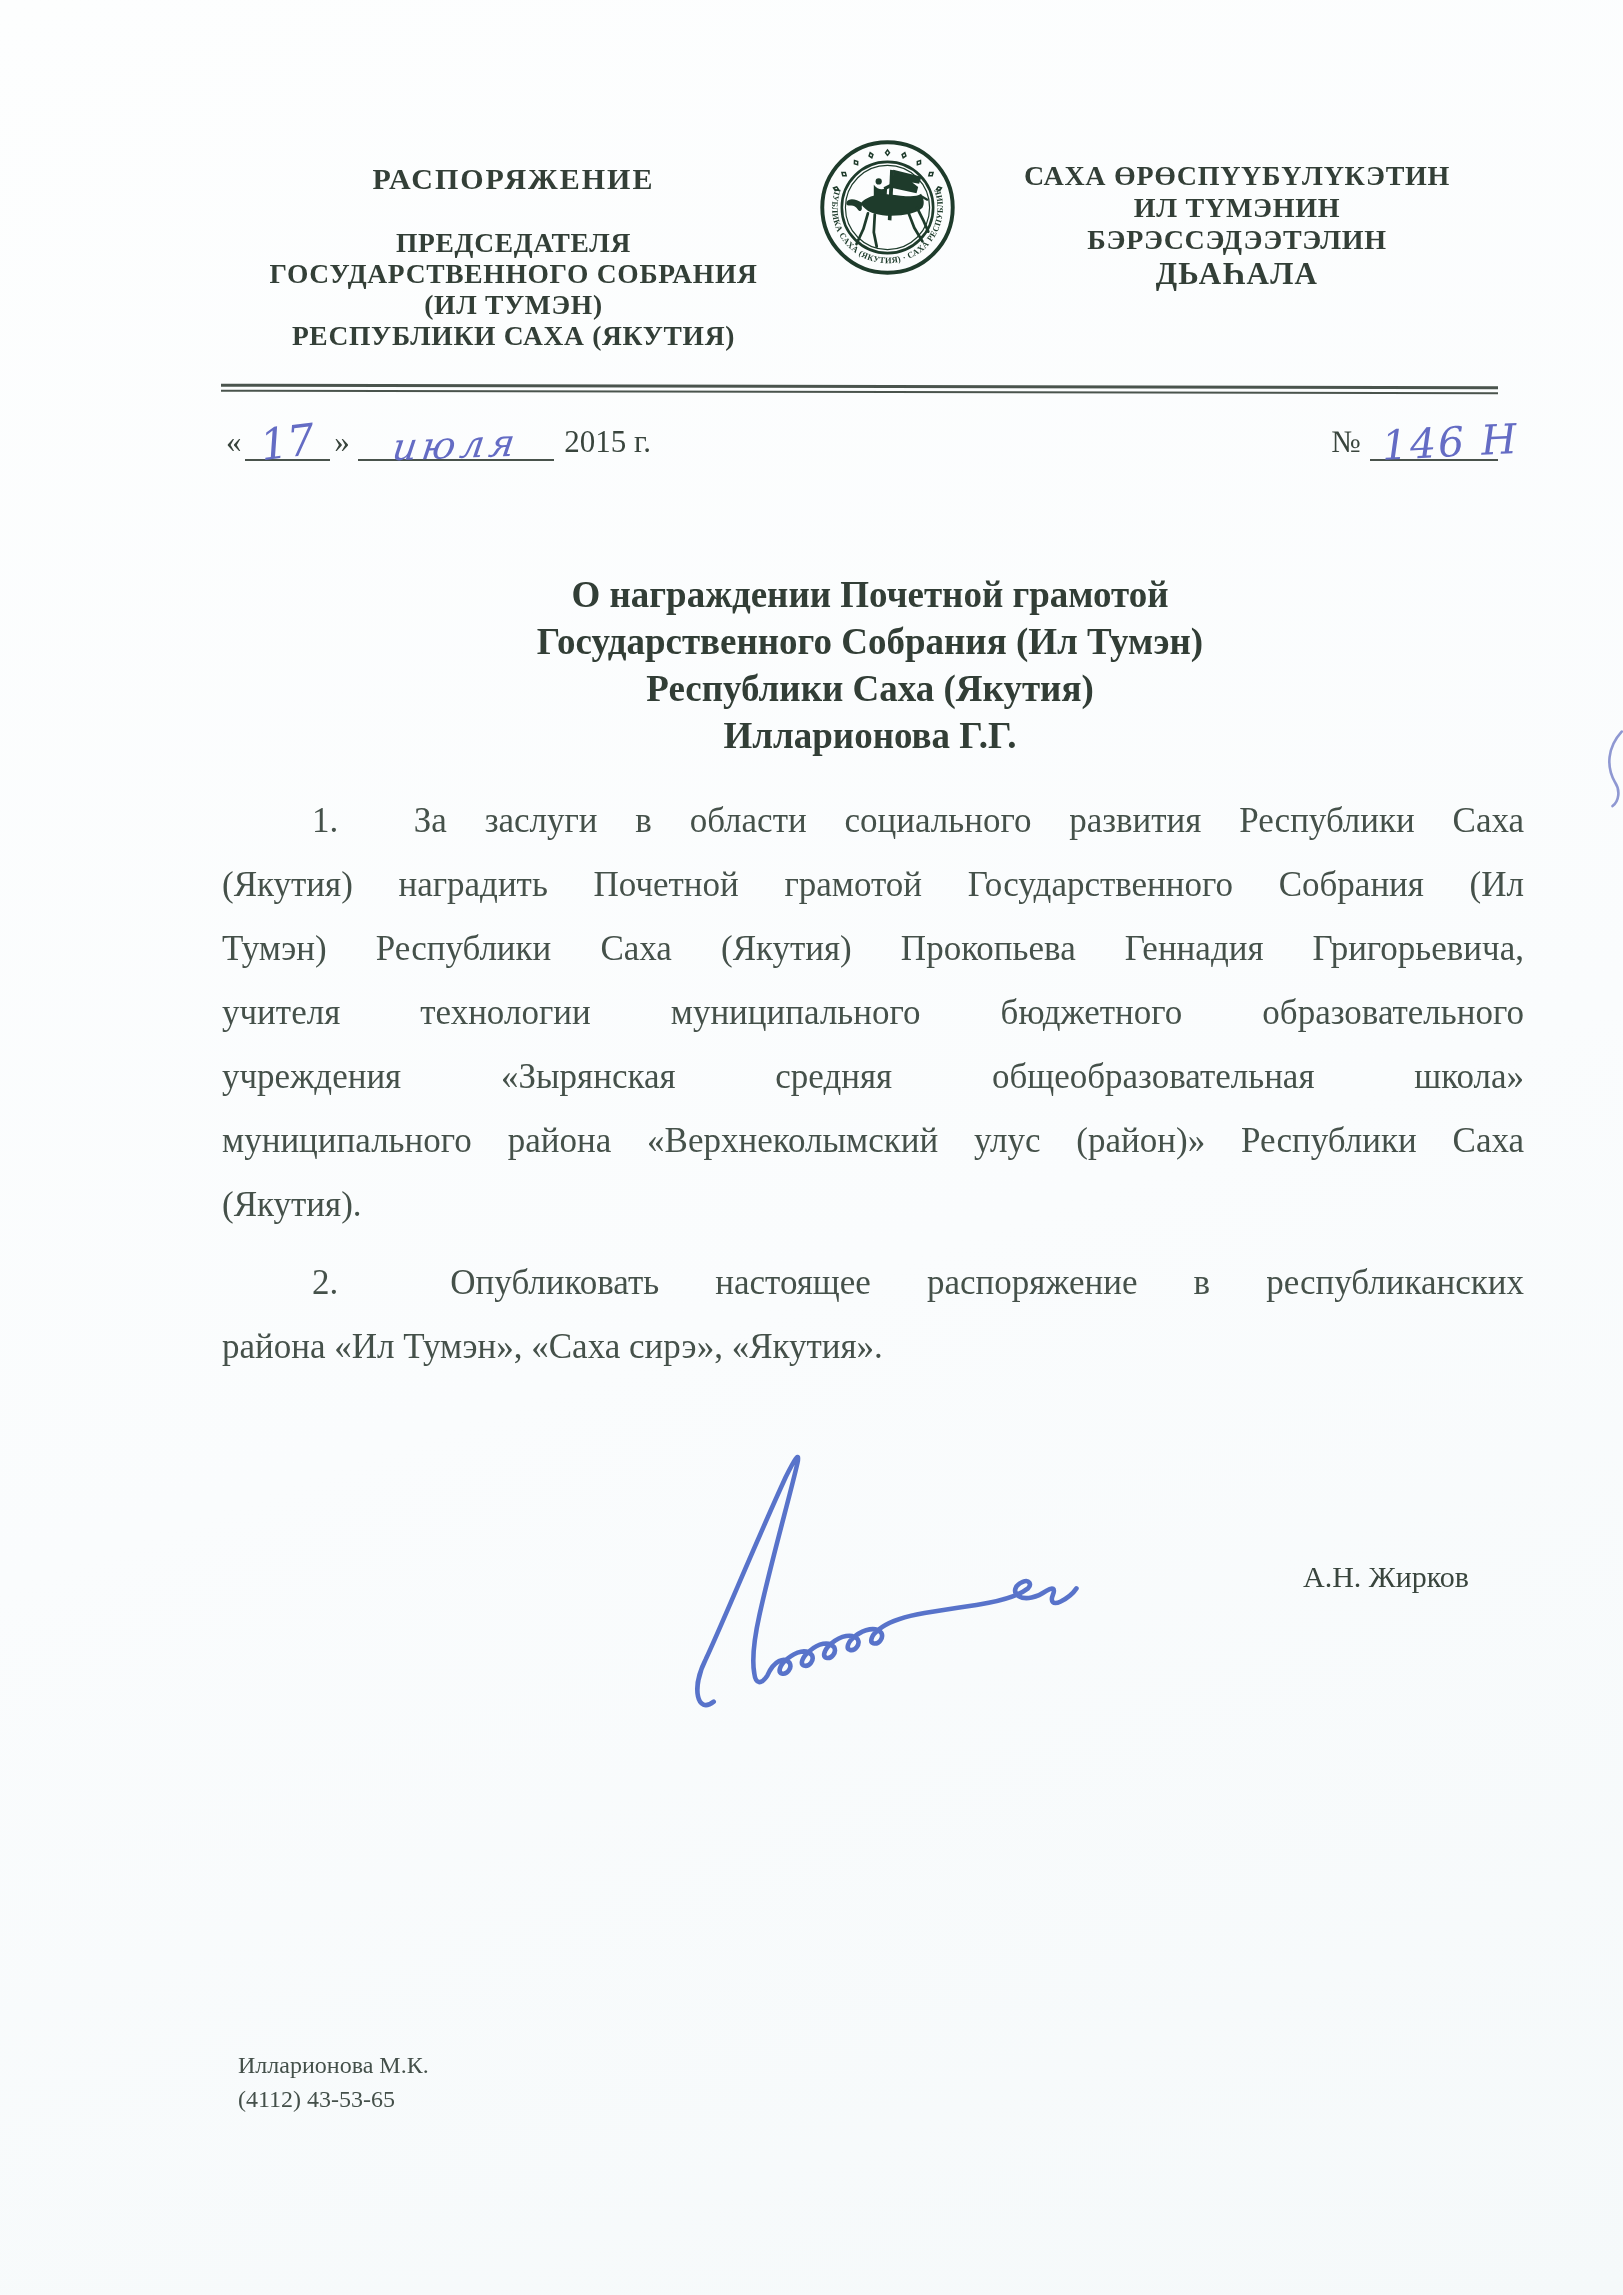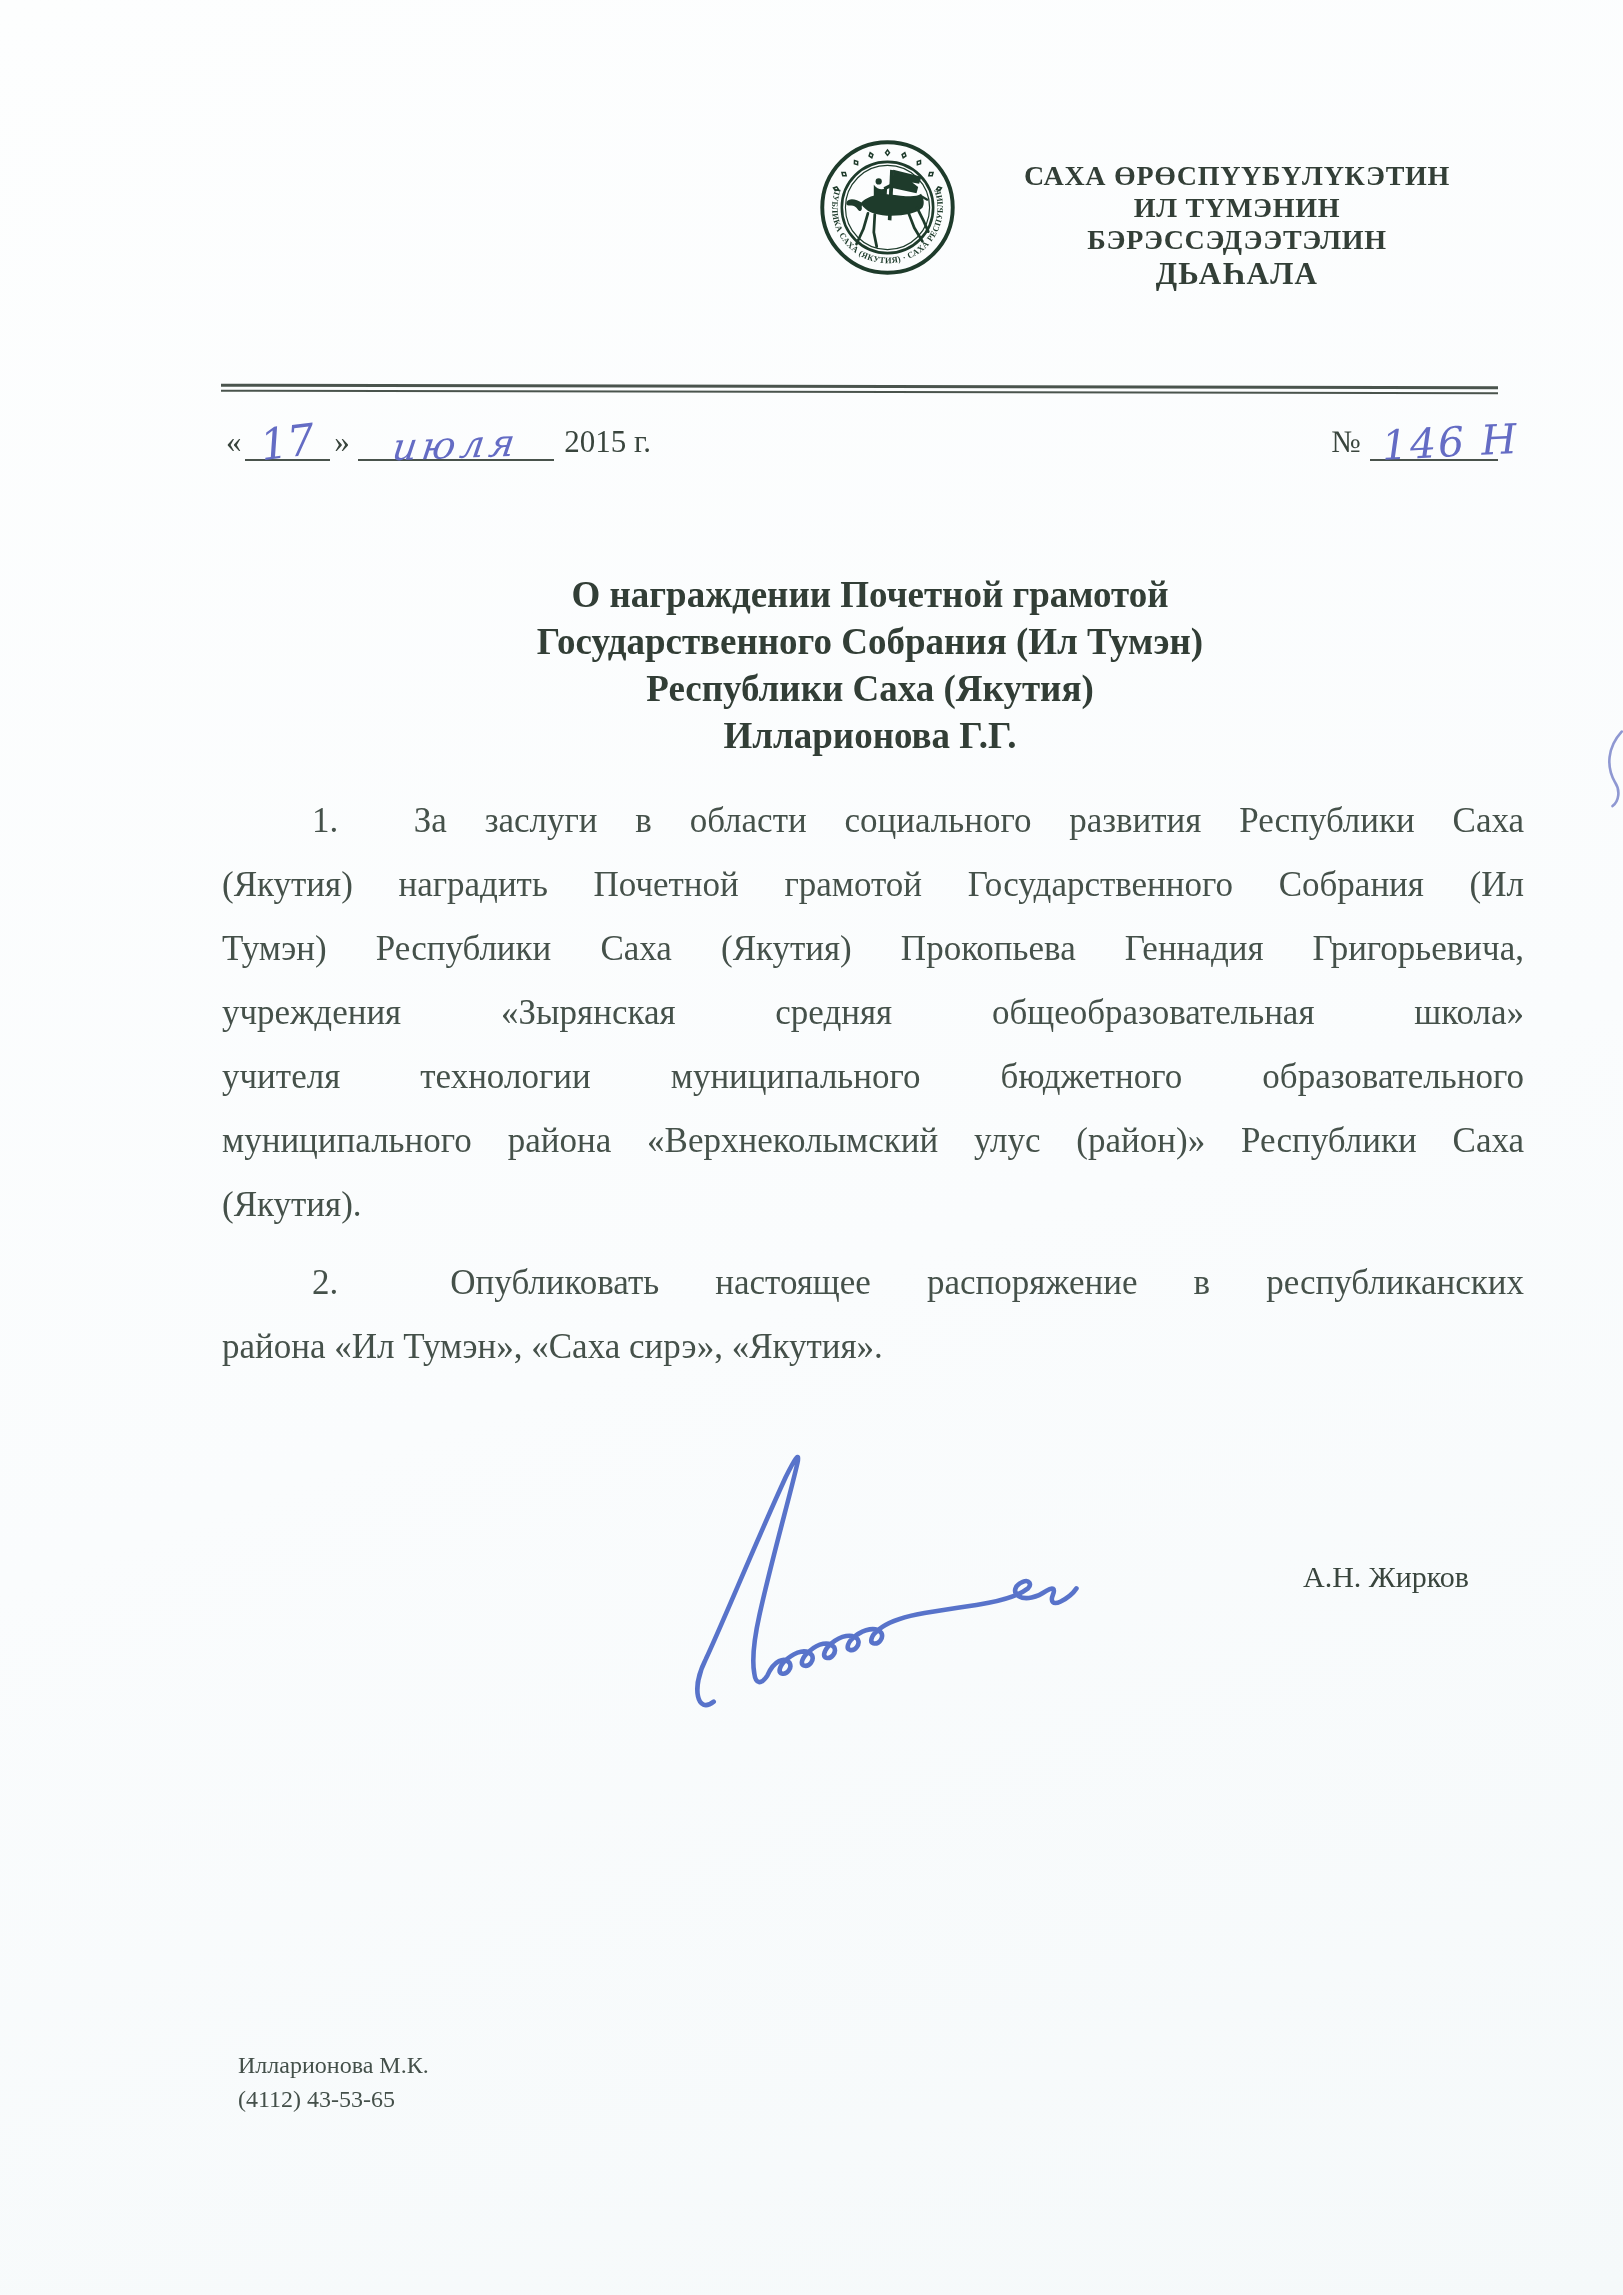--- a/index.html
+++ b/index.html
@@ -97,20 +97,27 @@
     font-size:24px;line-height:34px;color:#44504a;
   }
   
   .edge-mark{position:absolute;left:1606px;top:730px;width:17px;height:92px;}
 </style>
 </head>
 <body>
 
 <div class="page">
 
+  <div class="header-left">
+    <div class="doc-type-ru">РАСПОРЯЖЕНИЕ</div>
+    <div class="hl-line">ПРЕДСЕДАТЕЛЯ</div>
+    <div class="hl-line">ГОСУДАРСТВЕННОГО СОБРАНИЯ</div>
+    <div class="hl-line">(ИЛ ТУМЭН)</div>
+    <div class="hl-line">РЕСПУБЛИКИ САХА (ЯКУТИЯ)</div>
+  </div>
 
   <div class="emblem">
     <svg viewBox="-105 -105 210 210" width="137" height="137">
       <g fill="none" stroke="#1e3b2b">
         <circle cx="0" cy="0" r="100" stroke-width="6"></circle>
         <circle cx="0" cy="0" r="70" stroke-width="4"></circle>
         <circle cx="0" cy="0" r="64.5" stroke-width="1.8"></circle>
       </g>
 
       <g fill="#1e3b2b">
@@ -211,22 +218,22 @@
     <div>О награждении Почетной грамотой</div>
     <div>Государственного Собрания (Ил Тумэн)</div>
     <div>Республики Саха (Якутия)</div>
     <div>Илларионова Г.Г.</div>
   </div>
 
   <div class="body-block p1">
     <div class="bline indent">1.&nbsp; За заслуги в области социального развития Республики Саха</div>
     <div class="bline">(Якутия) наградить Почетной грамотой Государственного Собрания (Ил</div>
     <div class="bline">Тумэн) Республики Саха (Якутия) Прокопьева Геннадия Григорьевича,</div>
+    <div class="bline">учителя технологии муниципального бюджетного образовательного</div>
     <div class="bline">учреждения «Зырянская средняя общеобразовательная школа»</div>
-    <div class="bline">учителя технологии муниципального бюджетного образовательного</div>
     <div class="bline">муниципального района «Верхнеколымский улус (район)» Республики Саха</div>
     <div class="bline plain">(Якутия).</div>
   </div>
 
   <div class="body-block p2">
     <div class="bline indent">2.&nbsp; Опубликовать настоящее распоряжение в республиканских</div>
     <div class="bline plain">района «Ил Тумэн», «Саха сирэ», «Якутия».</div>
   </div>
 
   <svg class="signature-svg" viewBox="0 0 600 420">

